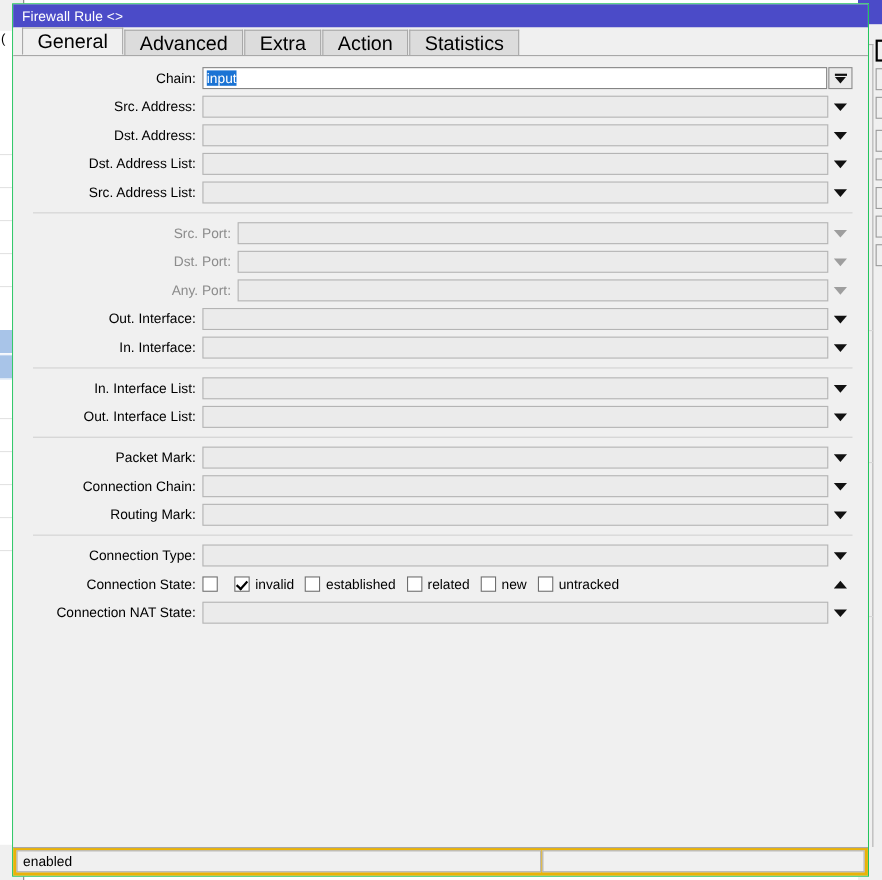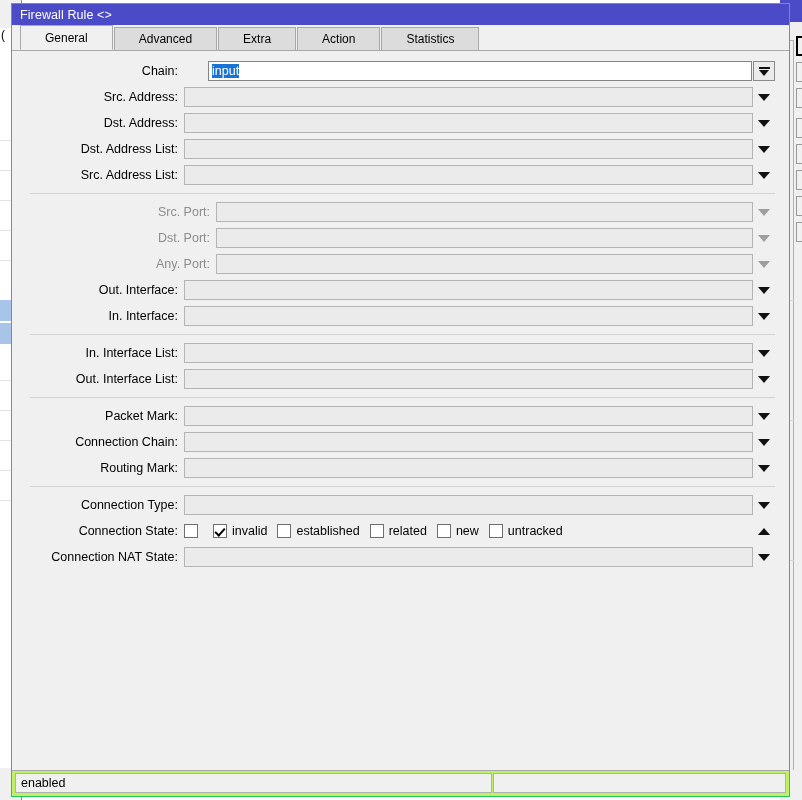--- a/index.html
+++ b/index.html
@@ -137,26 +137,26 @@
   #tabstrip::after {
     content: "";
     position: absolute;
     left: 0; right: 0; bottom: 0;
     height: 1px;
     background: #f0f0f0;
   }
   .tab {
     height: 23px;
     line-height: 23px;
-    padding: 0 24px;
+    padding: 0 13px;
     background: #dcdcdc;
     border: 1px solid #a8a8a8;
     border-bottom: none;
     margin-right: 1px;
-    font-size: 12px;
+    font-size: 18px;
     box-sizing: border-box;
     position: relative;
     z-index: 1;
     cursor: default;
   }
   .tab.active {
     background: #f0f0f0;
     height: 25px;
     line-height: 24px;
     border-bottom: 1px solid #f0f0f0;
@@ -209,21 +209,20 @@
     font-size: 12.5px;
     line-height: 18px;
     padding: 0 3px;
     color: #000;
     overflow: hidden;
     white-space: nowrap;
   }
   .inputbox.active {
     background: #ffffff;
     border: 1px solid #848484;
-    margin-left: 24px;
   }
   .inputbox .sel {
     background: #1a73d4;
     color: #ffffff;
   }
 
   
   .arrow {
     width: 22px;
     min-width: 22px;
@@ -314,21 +313,21 @@
   }
   .cblabel { font-size: 12.5px; }
 
   
   #statusbar {
     height: 26px;
     min-height: 26px;
     display: flex;
     align-items: stretch;
     border-top: 1px solid #a8a8a8;
-    background: #bef264;
+    background: #eab308;
     padding: 2px 3px 3px 3px;
     box-sizing: border-box;
   }
   #statusbar .pane {
     background: #f0f0f0;
     border: 1px solid #b0b0b0;
     box-sizing: border-box;
     display: flex;
     align-items: center;
     padding: 0 5px;

